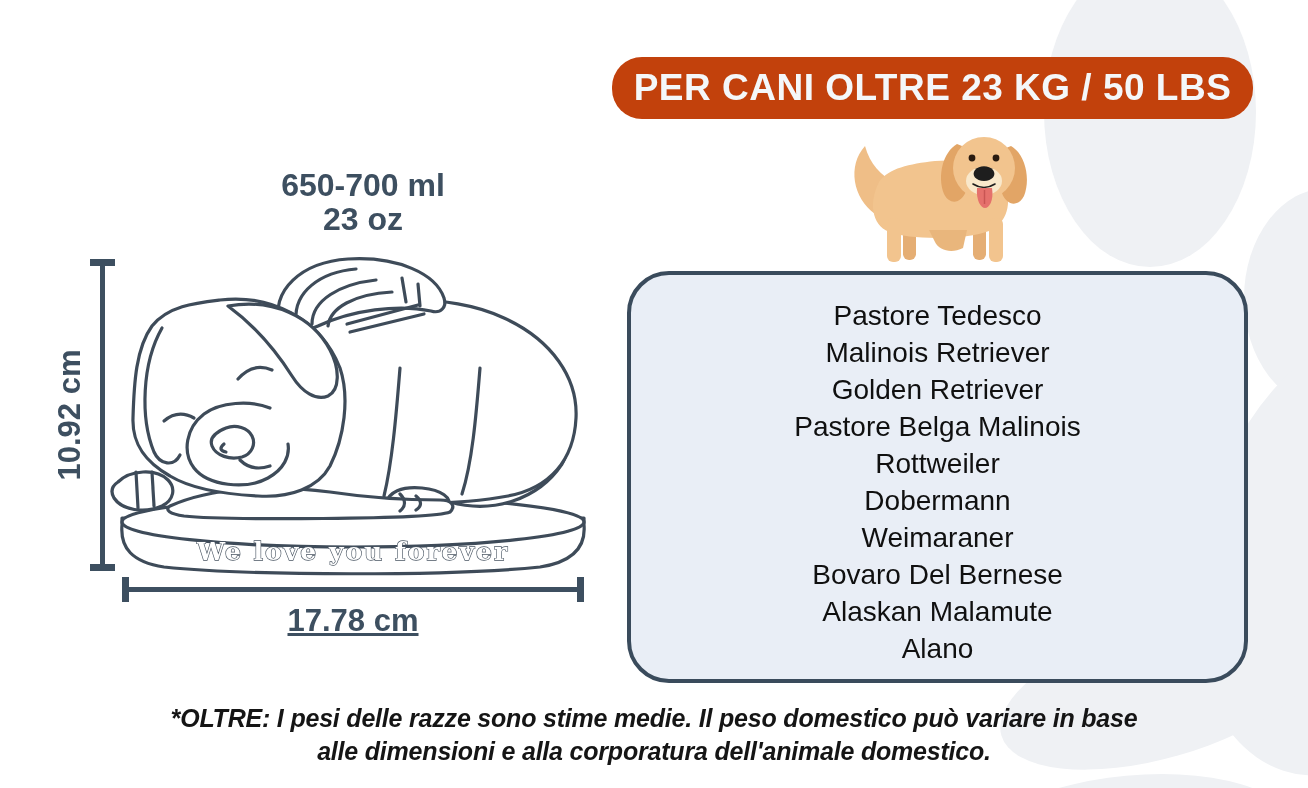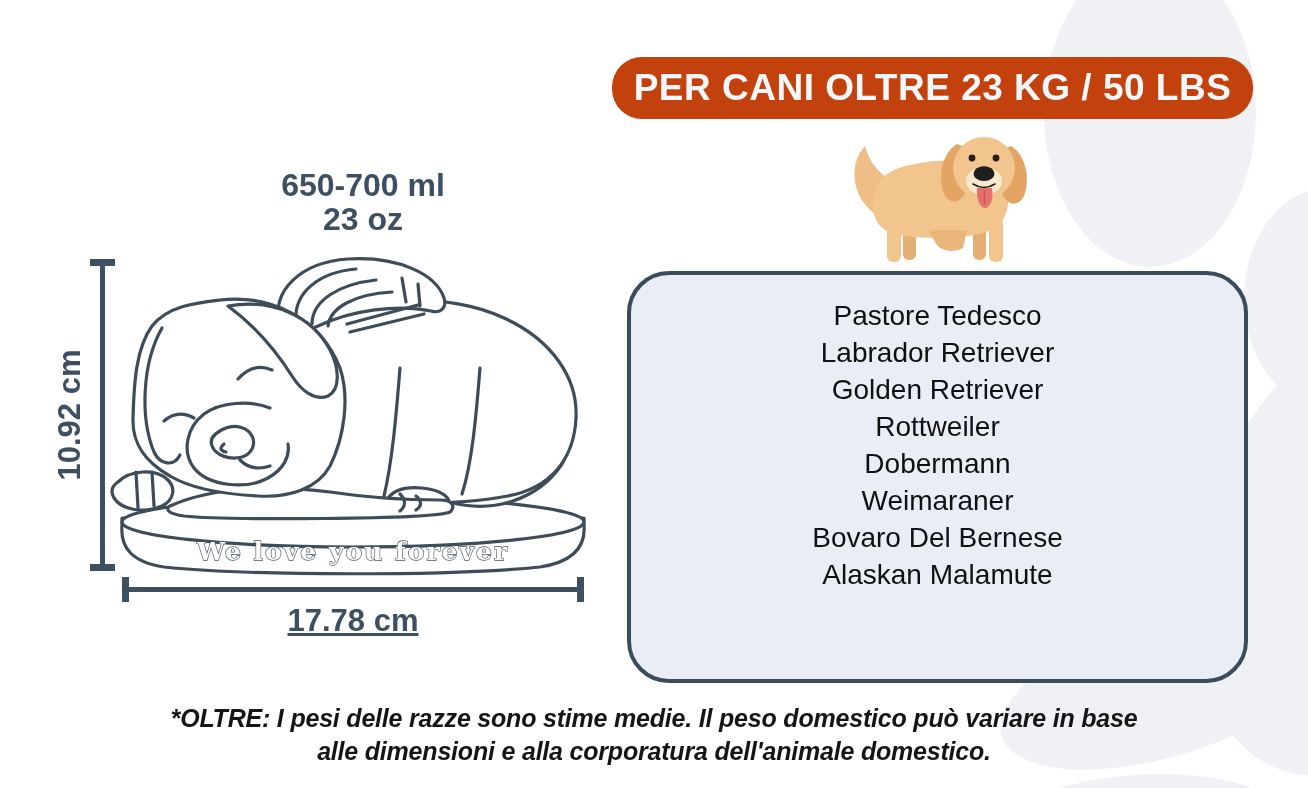--- a/index.html
+++ b/index.html
@@ -90,27 +90,29 @@
     <path fill="#1E1E1E" d="M130 52 C 134 47 144 47 148 52 C 152 57 147 63 139 63 C 131 63 126 57 130 52 Z"></path>
 
     <path fill="none" stroke="#1E1E1E" stroke-width="1.6" stroke-linecap="round" d="M128 66 Q 139 73 150 66"></path>
 
     <path fill="#E5716C" d="M132 70 C 131 83 136 90 140 90 C 144 90 149 83 147 70 Z"></path>
     <path fill="none" stroke="#C85553" stroke-width="1.4" d="M139.5 72 L 139.5 86"></path>
   </svg>
 
   <div class="abs breed-box">
       <div class="breed-item">Pastore Tedesco</div>
-      <div class="breed-item">Labrador Retriever</div>
+      <div class="breed-item">Malinois Retriever</div>
       <div class="breed-item">Golden Retriever</div>
+      <div class="breed-item">Pastore Belga Malinois</div>
       <div class="breed-item">Rottweiler</div>
       <div class="breed-item">Dobermann</div>
       <div class="breed-item">Weimaraner</div>
       <div class="breed-item">Bovaro Del Bernese</div>
       <div class="breed-item">Alaskan Malamute</div>
+      <div class="breed-item">Alano</div>
     </div>
 
   <div class="abs capacity">
     <div>650-700 ml</div>
     <div>23 oz</div>
   </div>
 
   <svg id="urn-illu" class="abs" viewBox="0 0 500 330" xmlns="http://www.w3.org/2000/svg" aria-hidden="true">
     <g stroke="#3E4B59" stroke-width="3.2" stroke-linecap="round" stroke-linejoin="round" fill="none">
 

